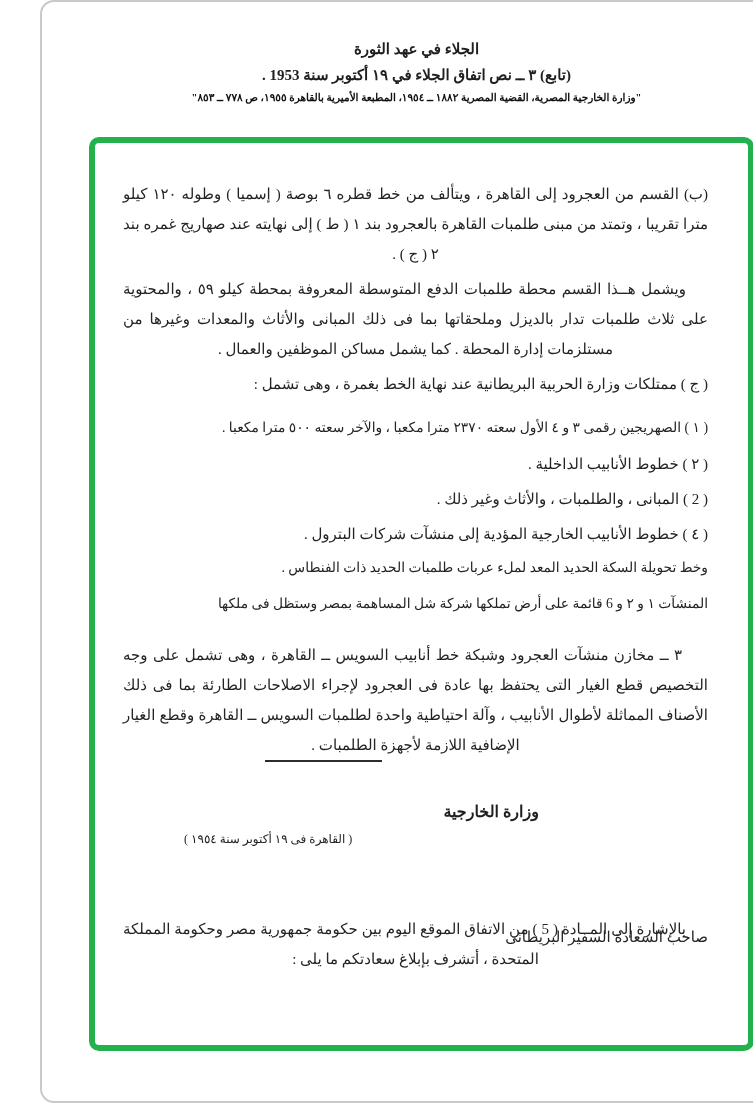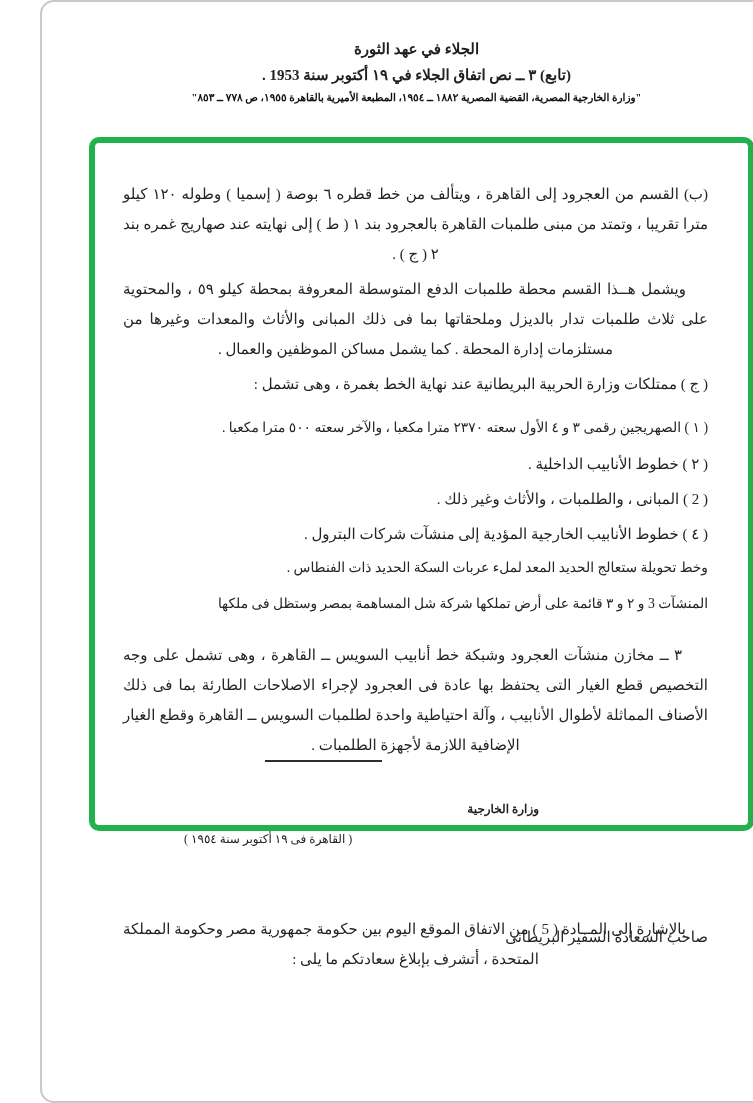--- a/index.html
+++ b/index.html
@@ -15,21 +15,21 @@
     color:#1f1f1f;
     margin-left:40px;
   }
   
   .hdr{position:absolute;top:38px;left:0;right:0;text-align:center;direction:rtl;}
   .hdr .title{font-size:15px;font-weight:700;}
   .hdr .subtitle{font-size:15px;font-weight:700;margin-top:8px;}
   .hdr .source{font-size:10.5px;font-weight:700;margin-top:7px;color:#111;}
   
   .green-box{
-    position:absolute;left:47px;top:135px;width:665px;height:694px;
+    position:absolute;left:47px;top:135px;width:665px;height:914px;
     box-sizing:border-box;border:6px solid #22b14c;border-radius:10px;
     direction:rtl;
   }
   .blk{
     position:absolute;right:40px;left:28px;
     font-size:15px;line-height:30px;text-align:justify;color:#242424;
   }
   .lastline-center{text-align-last:center;}
   .one-line{white-space:nowrap;text-align:right;left:auto;}
   .one-line.long{font-size:13.8px;}
@@ -37,21 +37,21 @@
   #para-station{top:116px;text-indent:22px;}
   #para-j{top:211px;}
   #item-0{top:256px;}
   #item-1{top:291px;}
   #item-2{top:326px;}
   #item-3{top:361px;}
   #line-rail{top:396px;}
   #line-shell{top:432px;}
   #para-3{top:482px;text-indent:26px;}
   #divider{position:absolute;top:617px;right:366px;width:117px;height:2px;background:#2d2d2d;}
-  #ministry{position:absolute;top:659px;right:209px;font-size:12px;font-weight:700;white-space:nowrap;}
+  #ministry{position:absolute;top:659px;right:209px;font-size:16px;font-weight:700;white-space:nowrap;}
   #date-line{position:absolute;top:689px;left:89px;font-size:12px;white-space:nowrap;direction:rtl;}
   #salutation{top:764px;text-align:right;white-space:nowrap;left:auto;}
   #para-ref{top:756px;text-indent:22px;}
   #item-flights{top:831px;}
 </style>
 </head>
 <body>
 
 <div class="page">
 
@@ -67,23 +67,23 @@
 
     <p class="blk lastline-center" id="para-station">ويشمل هــذا القسم محطة طلمبات الدفع المتوسطة المعروفة بمحطة كيلو ٥٩ ، والمحتوية على ثلاث طلمبات تدار بالديزل وملحقاتها بما فى ذلك المبانى والأثاث والمعدات وغيرها من مستلزمات إدارة المحطة . كما يشمل مساكن الموظفين والعمال .</p>
 
     <p class="blk one-line" id="para-j">( ج ) ممتلكات وزارة الحربية البريطانية عند نهاية الخط بغمرة ، وهى تشمل :</p>
 
     <p class="blk one-line long" id="item-0">( ١ ) الصهريجين رقمى ٣ و ٤ الأول سعته ٢٣٧٠ مترا مكعبا ، والآخر سعته ٥٠٠ مترا مكعبا .</p>
     <p class="blk one-line" id="item-1">( ٢ ) خطوط الأنابيب الداخلية .</p>
     <p class="blk one-line" id="item-2">( 2 ) المبانى ، والطلمبات ، والأثاث وغير ذلك .</p>
     <p class="blk one-line" id="item-3">( ٤ ) خطوط الأنابيب الخارجية المؤدية إلى منشآت شركات البترول .</p>
 
-    <p class="blk one-line long" id="line-rail">وخط تحويلة ستعالج الحديد المعد لملء عربات السكة الحديد ذات الفنطاس .</p>
+    <p class="blk one-line long" id="line-rail">وخط تحويلة السكة الحديد المعد لملء عربات طلمبات الحديد ذات الفنطاس .</p>
 
-    <p class="blk one-line long" id="line-shell">المنشآت 3 و ٢ و ٣ قائمة على أرض تملكها شركة شل المساهمة بمصر وستظل فى ملكها</p>
+    <p class="blk one-line long" id="line-shell">المنشآت ١ و ٢ و 6 قائمة على أرض تملكها شركة شل المساهمة بمصر وستظل فى ملكها</p>
 
     <p class="blk lastline-center" id="para-3">٣ ــ مخازن منشآت العجرود وشبكة خط أنابيب السويس ــ القاهرة ، وهى تشمل على وجه التخصيص قطع الغيار التى يحتفظ بها عادة فى العجرود لإجراء الاصلاحات الطارئة بما فى ذلك الأصناف المماثلة لأطوال الأنابيب ، وآلة احتياطية واحدة لطلمبات السويس ــ القاهرة وقطع الغيار الإضافية اللازمة لأجهزة الطلمبات .</p>
 
     <div id="divider"></div>
 
     <div id="ministry">وزارة الخارجية</div>
 
     <div id="date-line">( القاهرة فى ١٩ أكتوبر سنة ١٩٥٤ )</div>
 
     <p class="blk" id="salutation">صاحب السعادة السفير البريطانى</p>

